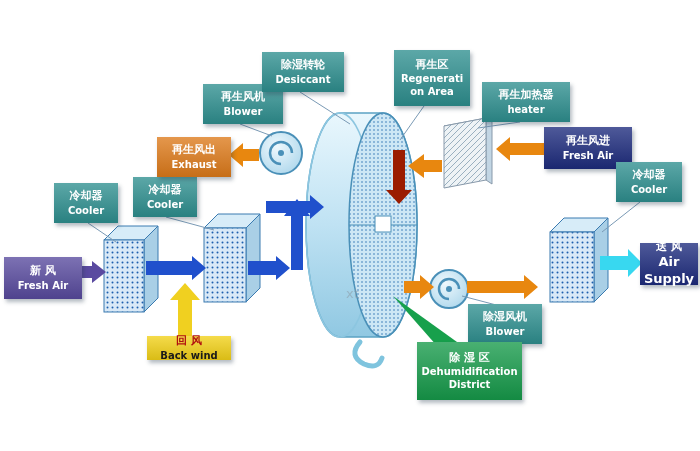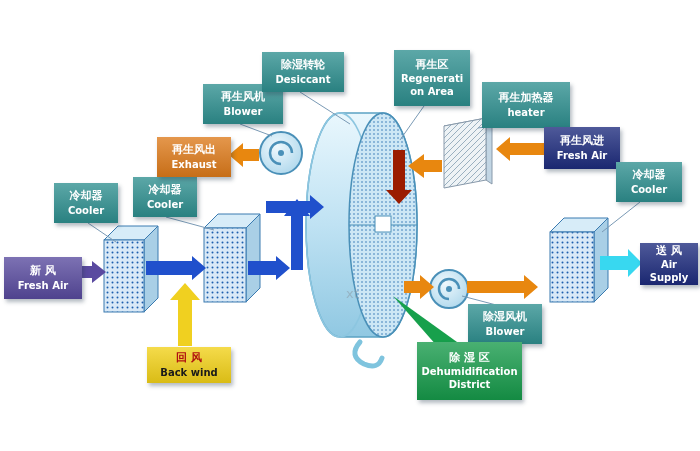--- a/index.html
+++ b/index.html
@@ -13,21 +13,21 @@
          background-image:linear-gradient(180deg,rgba(255,255,255,.22),rgba(0,0,0,.10))}
   .label .en{font-size:10px}
   .teal{background-color:var(--teal)}
   .purple{background-color:var(--purple)}
   .navy{background-color:var(--navy)}
   .orangebox{background-color:var(--orangebox)}
   .greenbox{background-color:var(--greenbox)}
   .yellowbox{background-color:var(--yellowbox)}
   .yellowbox .zh{color:var(--backwind-zh)}
   .yellowbox .en{color:#1a1a1a}
-  .small .en{font-size:10px}
+  .small .en{font-size:13px}
   #watermark{position:absolute;left:346px;top:286px;color:rgba(140,155,165,.55);
              font-size:13px}
 </style>
 </head>
 <body>
 
 <div id="canvas">
 
   <svg class="layer" width="700" height="451" viewBox="0 0 700 451">
     <defs>
@@ -157,46 +157,46 @@
     <span class="zh">除湿转轮</span>
     <span class="en">Desiccant</span>
   </div>
 
   <div class="label teal" style="left:394px;top:50px;width:76px;height:56px">
     <span class="zh">再生区</span>
     <span class="en">Regenerati</span>
     <span class="en">on Area</span>
   </div>
 
-  <div class="label teal" style="left:482px;top:82px;width:88px;height:46px">
+  <div class="label teal" style="left:482px;top:82px;width:88px;height:40px">
     <span class="zh">再生加热器</span>
     <span class="en">heater</span>
   </div>
 
-  <div class="label navy" style="left:544px;top:127px;width:76px;height:42px">
+  <div class="label navy" style="left:544px;top:127px;width:88px;height:42px">
     <span class="zh">再生风进</span>
     <span class="en">Fresh Air</span>
   </div>
 
   <div class="label teal" style="left:616px;top:162px;width:66px;height:40px">
     <span class="zh">冷却器</span>
     <span class="en">Cooler</span>
   </div>
 
   <div class="label navy small" style="left:640px;top:243px;width:58px;height:42px">
     <span class="zh">送  风</span>
     <span class="en">Air Supply</span>
   </div>
 
   <div class="label teal" style="left:468px;top:304px;width:74px;height:40px">
     <span class="zh">除湿风机</span>
     <span class="en">Blower</span>
   </div>
 
-  <div class="label yellowbox" style="left:147px;top:347px;width:84px;height:36px">
+  <div class="label yellowbox" style="left:147px;top:336px;width:84px;height:24px">
     <span class="zh">回  风</span>
     <span class="en">Back wind</span>
   </div>
 
   <div class="label greenbox" style="left:417px;top:342px;width:105px;height:58px">
     <span class="zh">除 湿 区</span>
     <span class="en">Dehumidification</span>
     <span class="en">District</span>
   </div>
 

